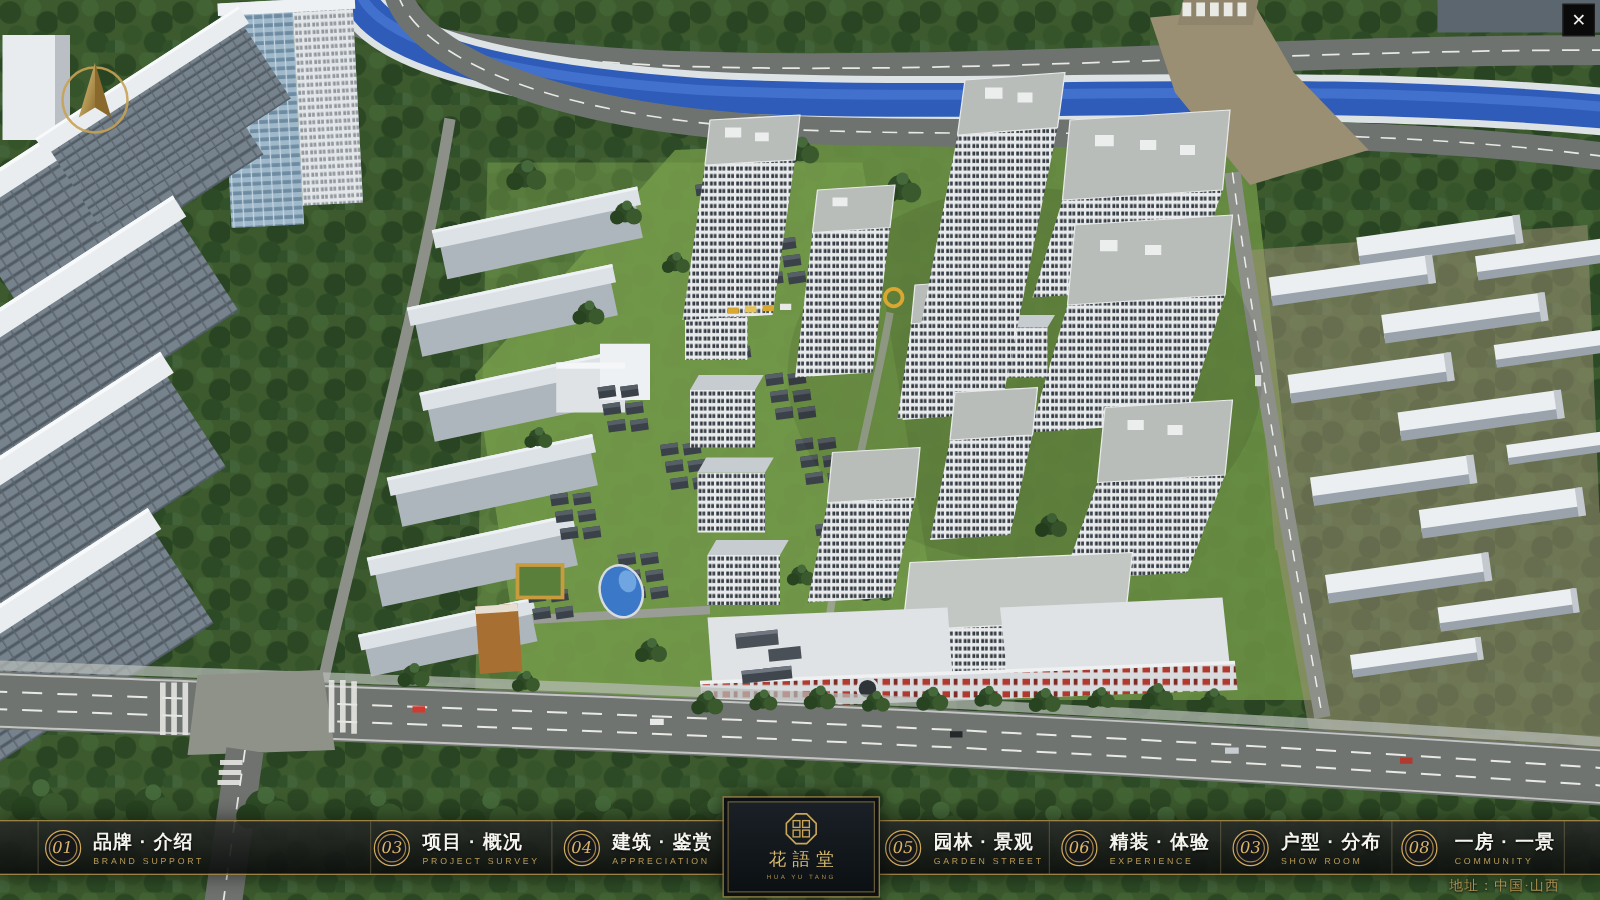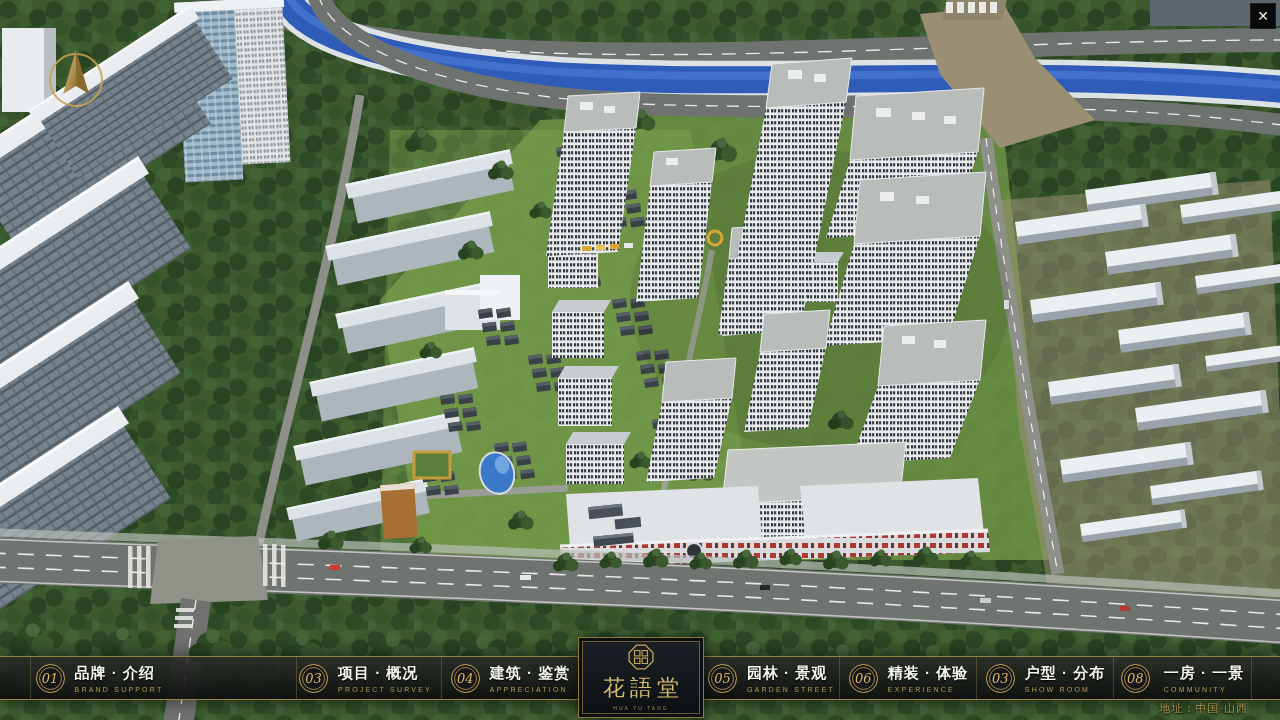--- a/index.html
+++ b/index.html
@@ -17,21 +17,21 @@
   .badge span{font-family:"DejaVu Serif",serif;font-style:italic;font-size:13px;color:#d9b667;line-height:1;}
   .labels{display:flex;flex-direction:column;align-items:flex-start;}
   .zh{font-weight:700;font-size:15px;color:#f4f4ef;letter-spacing:1px;text-shadow:0 1px 2px #000;white-space:nowrap;}
   .en{font-size:7px;color:#b99a55;letter-spacing:2.2px;margin-top:3px;white-space:nowrap;}
   
   .logo-panel{position:absolute;left:578px;top:637px;width:124px;height:79px;cursor:pointer;
     background:linear-gradient(180deg,#1b2127,#0b0f12);
     border:1px solid #8f7840;
     box-shadow:inset 0 0 0 3px #0c1013,inset 0 0 0 4px rgba(143,120,64,.7),0 0 14px rgba(0,0,0,.6);
     display:flex;flex-direction:column;align-items:center;justify-content:center;}
-  .logo-title{font-family:"DejaVu Serif",serif;font-size:22px;color:#d9bb6d;letter-spacing:5px;margin-top:3px;text-indent:5px;}
+  .logo-title{font-family:"DejaVu Serif",serif;font-size:14px;color:#d9bb6d;letter-spacing:5px;margin-top:3px;text-indent:5px;}
   .logo-sub{font-size:5px;color:#a98f4e;letter-spacing:2px;margin-top:2px;}
   
   .close-btn{position:absolute;top:3px;right:4px;width:26px;height:26px;background:#0a0a0a;border:1px solid #1c1c1c;color:#f0f0f0;font-size:14px;line-height:24px;text-align:center;cursor:pointer;padding:0;}
   .address{position:absolute;right:32px;top:701px;font-size:11px;color:#ad9152;letter-spacing:1px;text-shadow:0 1px 2px #000;font-family:Liberation Serif, serif;}
 </style>
 </head>
 <body>
 
 <div id="stage">
 

